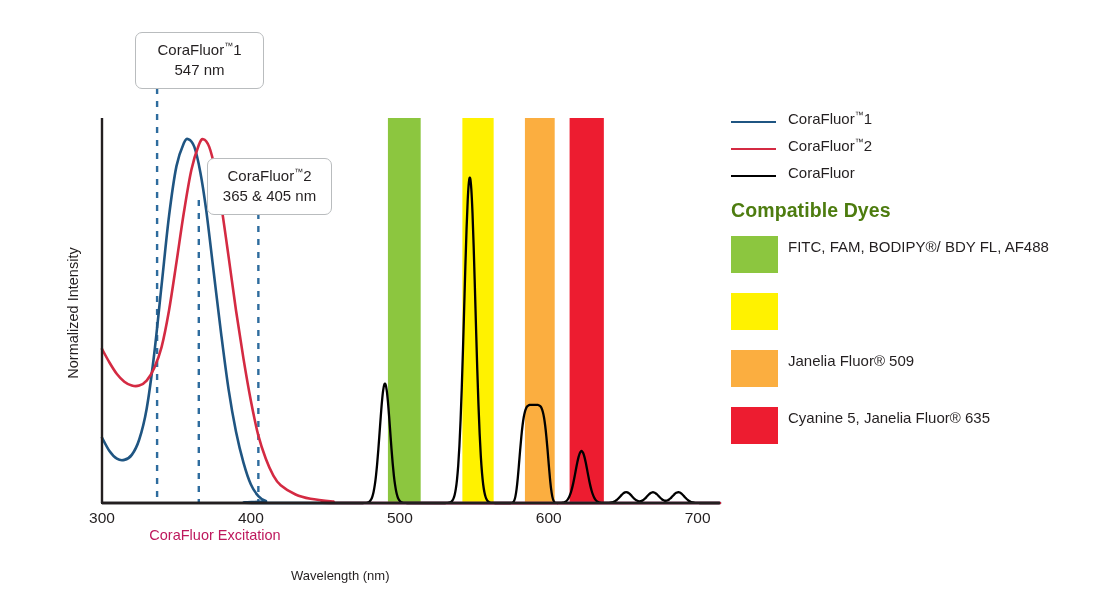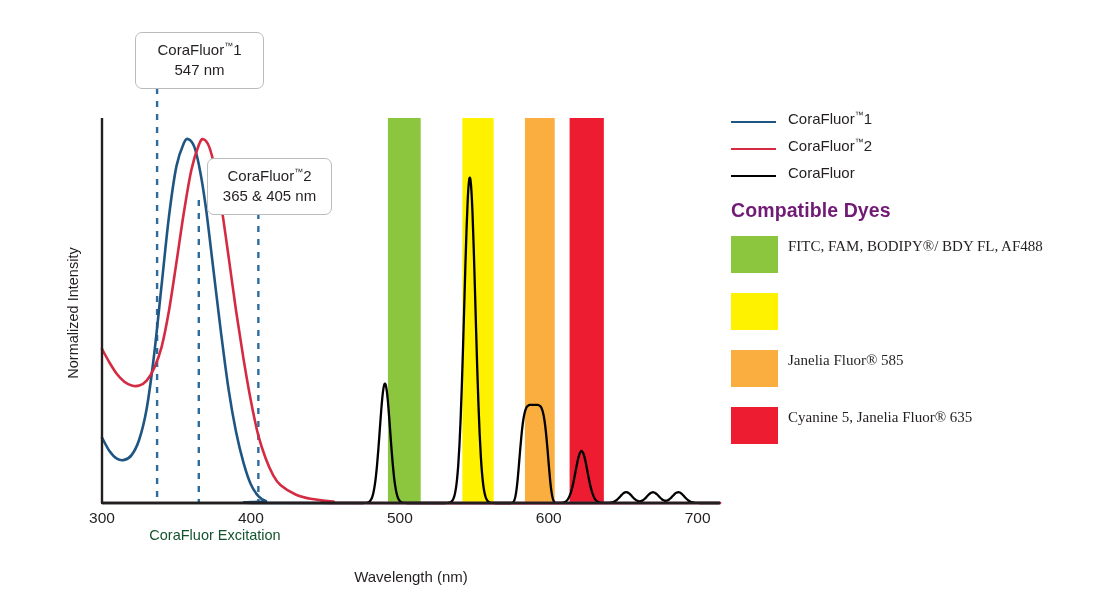--- a/index.html
+++ b/index.html
@@ -49,34 +49,34 @@
     font-size: 9px;
     vertical-align: super;
     letter-spacing: 0;
   }
 
   #callout-1 { left: 135px; top: 32px; width: 129px; }
   #callout-2 { left: 207px; top: 158px; width: 125px; }
   .sublabel {
     position: absolute;
     font-size: 14.5px;
-    color: #14532d;
+    color: #be185d;
     text-align: center;
     width: 240px;
   }
   #sub-exc { left: 95px; top: 527px; }
   #sub-emi { left: 358px; top: 527px; }
 
   #xaxis-title {
     position: absolute;
     left: 291px;
     top: 568px;
     width: 240px;
-    text-align: center;
-    font-size: 15px;
+    text-align: left;
+    font-size: 13px;
     color: #231f20;
   }
 
   #yaxis-title {
     position: absolute;
     left: -27px;
     top: 305px;
     width: 200px;
     text-align: center;
     font-size: 14.5px;
@@ -113,34 +113,33 @@
     color: #231f20;
     white-space: nowrap;
   }
 
   #dyes-heading {
     position: absolute;
     left: 731px;
     top: 199px;
     font-size: 19.5px;
     font-weight: bold;
-    color: #701a75;
+    color: #4d7c0f;
     letter-spacing: 0.1px;
   }
 
   #dye-list {
     position: absolute;
     left: 731px;
     top: 236px;
     width: 372px;
   }
   .dye-row {
     position: relative;
     height: 57px;
-    font-family: Liberation Serif, serif;
   }
   .dye-swatch {
     position: absolute;
     left: 0;
     top: 0;
     width: 47px;
     height: 37px;
   }
   .dye-label {
     position: absolute;
@@ -216,21 +215,21 @@
   <div id="dye-list">
       <div class="dye-row">
         <span class="dye-swatch" style="background: rgb(140, 198, 63);"></span>
         <span class="dye-label">FITC, FAM, BODIPY®/ BDY FL, AF488</span>
       </div>
       <div class="dye-row">
         <span class="dye-swatch" style="background: rgb(255, 242, 0);"></span>
       </div>
       <div class="dye-row">
         <span class="dye-swatch" style="background: rgb(251, 174, 64);"></span>
-        <span class="dye-label">Janelia Fluor® 585</span>
+        <span class="dye-label">Janelia Fluor® 509</span>
       </div>
       <div class="dye-row">
         <span class="dye-swatch" style="background: rgb(237, 28, 48);"></span>
         <span class="dye-label">Cyanine 5, Janelia Fluor® 635</span>
       </div>
     </div>
 
 </div>
 
 </body></html>

